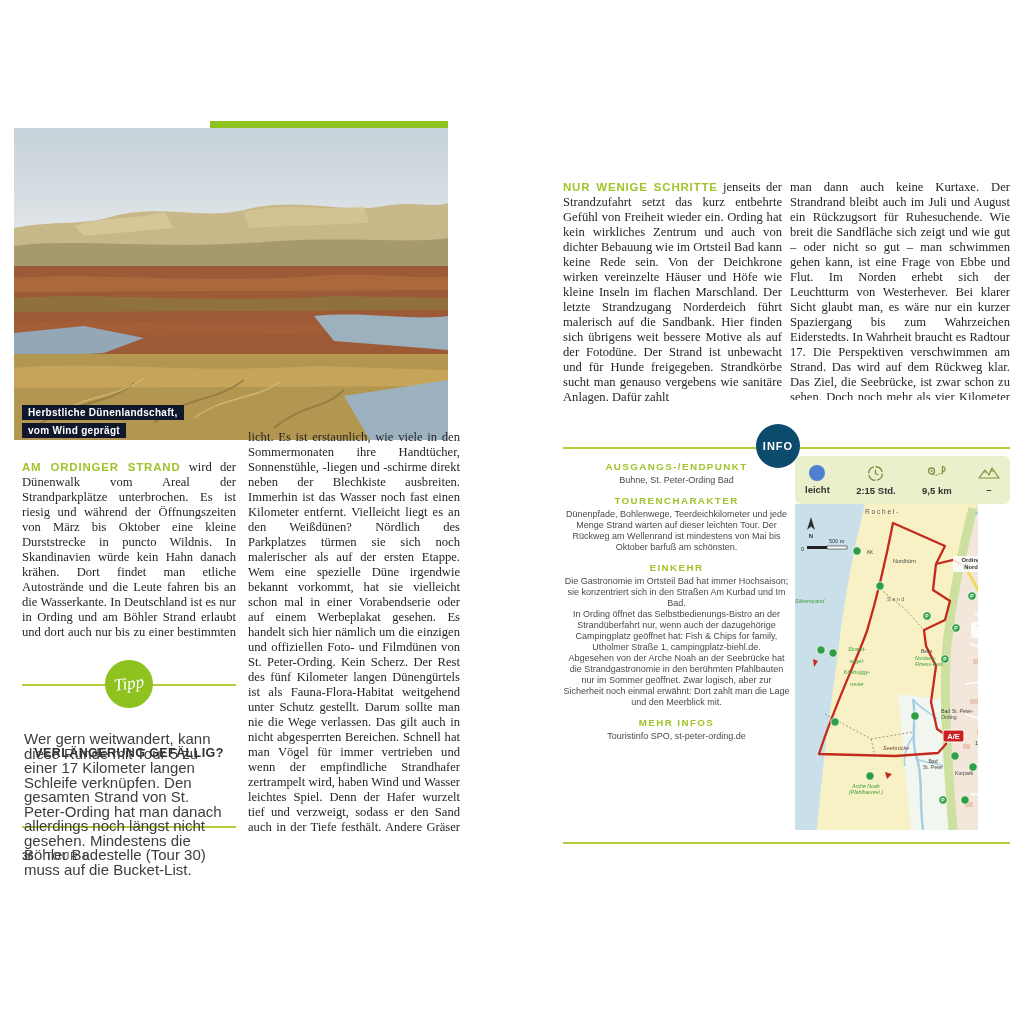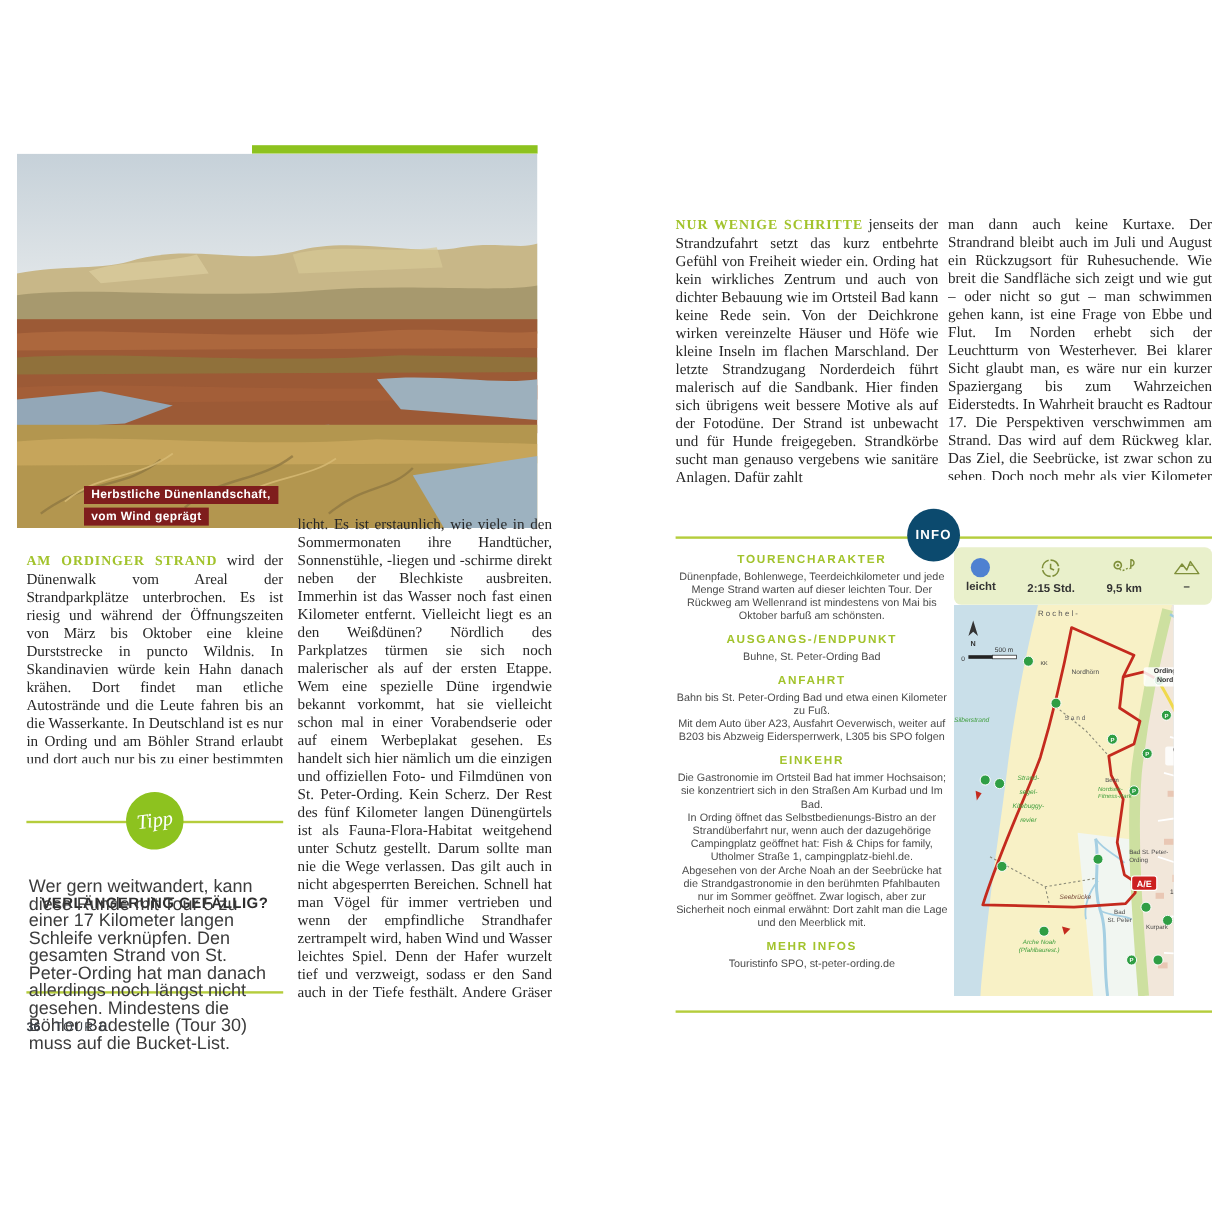--- a/index.html
+++ b/index.html
@@ -1,22 +1,22 @@
 <!DOCTYPE html>
 <html><head>
 <meta charset="utf-8">
 <style>
   html,body{margin:0;padding:0;background:#ffffff;}
   #page{position:relative;width:1024px;height:1024px;background:#ffffff;overflow:hidden;
         font-family:"Liberation Sans",sans-serif;}
   .abs{position:absolute;}
   .serif{font-family:"Liberation Serif",serif;color:#262626;font-size:12.6px;line-height:15px;text-align:justify;}
-  .leadin{font-family:Liberation Serif, serif;font-weight:bold;color:#a2c32c;font-size:11.5px;letter-spacing:.8px;}
-  .chip{display:inline-block;background:#7f1d1d;color:#fff;font-weight:bold;font-size:10px;
-        padding:2px 6px;letter-spacing:.3px;margin-left:48px;}
+  .leadin{font-family:Liberation Sans, sans-serif;font-weight:bold;color:#a2c32c;font-size:11.5px;letter-spacing:.8px;}
+  .chip{display:inline-block;background:#0f172a;color:#fff;font-weight:bold;font-size:10px;
+        padding:2px 6px;letter-spacing:.3px;}
   .rule{background:#b5cd3c;height:2px;}
   .tipbox{border-top:2px solid #b5cd3c;border-bottom:2px solid #b5cd3c;}
   .tipcircle{width:48px;height:48px;border-radius:50%;background:#8dc21f;color:#fff;
         display:flex;align-items:center;justify-content:center;
         font-family:"Liberation Serif",serif;font-style:italic;font-size:17px;transform:rotate(-8deg);}
   .tiptitle{font-weight:bold;font-size:12.5px;color:#2e2e2e;text-align:center;letter-spacing:.4px;margin-top:32px;}
   .tipbody{font-size:15px;line-height:14.5px;color:#3c3c3c;}
   .infohead{color:#a2c32c;font-weight:bold;font-size:9.8px;letter-spacing:1.4px;text-align:center;margin:9px 0 3px 0;}
   .infobody{font-size:9px;line-height:11px;color:#4a4a4a;text-align:center;white-space:pre-line;}
   .infobadge{width:44px;height:44px;border-radius:50%;background:#0c4a6e;color:#fff;font-weight:bold;
@@ -101,31 +101,26 @@
   <div class="abs serif" style="left:790px;top:180px;width:220px;height:220px;overflow:hidden;">man dann auch keine Kurtaxe. Der Strandrand bleibt auch im Juli und August ein Rückzugsort für Ruhesuchende. Wie breit die Sandfläche sich zeigt und wie gut – oder nicht so gut – man schwimmen gehen kann, ist eine Frage von Ebbe und Flut. Im Norden erhebt sich der Leuchtturm von Westerhever. Bei klarer Sicht glaubt man, es wäre nur ein kurzer Spaziergang bis zum Wahrzeichen Eiderstedts. In Wahrheit braucht es Radtour 17. Die Perspektiven verschwimmen am Strand. Das wird auf dem Rückweg klar. Das Ziel, die Seebrücke, ist zwar schon zu sehen. Doch noch mehr als vier Kilometer entfernt.</div>
 
   <div class="abs rule" style="left:563px;top:447px;width:447px;"></div>
   <div class="abs infobadge" style="left:756px;top:424px;">
     <span>INFO</span>
   </div>
   <div class="abs rule" style="left:563px;top:842px;width:447px;"></div>
 
   <div class="abs" style="left:563px;top:452px;width:227px;height:386px;overflow:hidden;">
     <div>
+      <div class="infohead">AUSGANGS-/ENDPUNKT</div>
+      <div class="infobody">Buhne, St. Peter-Ording Bad</div>
+    </div>
+    <div>
       <div class="infohead">TOURENCHARAKTER</div>
       <div class="infobody">Dünenpfade, Bohlenwege, Teerdeichkilometer und jede Menge Strand warten auf dieser leichten Tour. Der Rückweg am Wellenrand ist mindestens von Mai bis Oktober barfuß am schönsten.</div>
-    </div>
-    <div>
-      <div class="infohead">AUSGANGS-/ENDPUNKT</div>
-      <div class="infobody">Buhne, St. Peter-Ording Bad</div>
-    </div>
-    <div>
-      <div class="infohead">ANFAHRT</div>
-      <div class="infobody">Bahn bis St. Peter-Ording Bad und etwa einen Kilometer zu Fuß.
-Mit dem Auto über A23, Ausfahrt Oeverwisch, weiter auf B203 bis Abzweig Eidersperrwerk, L305 bis SPO folgen</div>
     </div>
     <div>
       <div class="infohead">EINKEHR</div>
       <div class="infobody">Die Gastronomie im Ortsteil Bad hat immer Hochsaison; sie konzentriert sich in den Straßen Am Kurbad und Im Bad.
 In Ording öffnet das Selbstbedienungs-Bistro an der Strandüberfahrt nur, wenn auch der dazugehörige Campingplatz geöffnet hat: Fish &amp; Chips for family, Utholmer Straße 1, campingplatz-biehl.de.
 Abgesehen von der Arche Noah an der Seebrücke hat die Strandgastronomie in den berühmten Pfahlbauten nur im Sommer geöffnet. Zwar logisch, aber zur Sicherheit noch einmal erwähnt: Dort zahlt man die Lage und den Meerblick mit.</div>
     </div>
     <div>
       <div class="infohead">MEHR INFOS</div>
       <div class="infobody">Touristinfo SPO, st-peter-ording.de</div>

